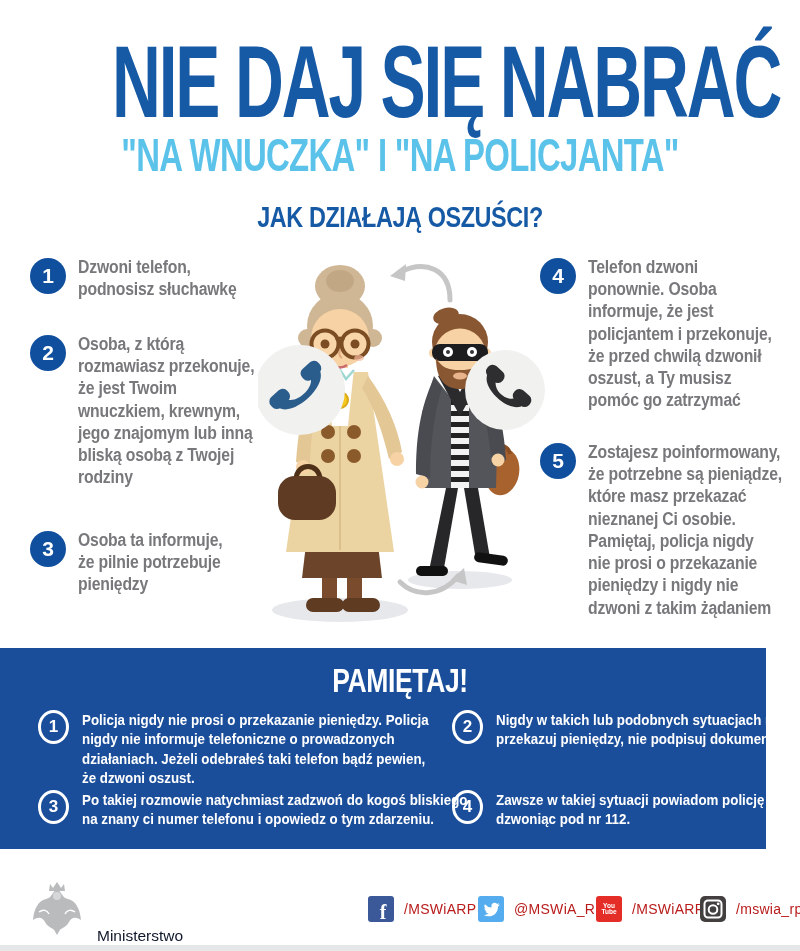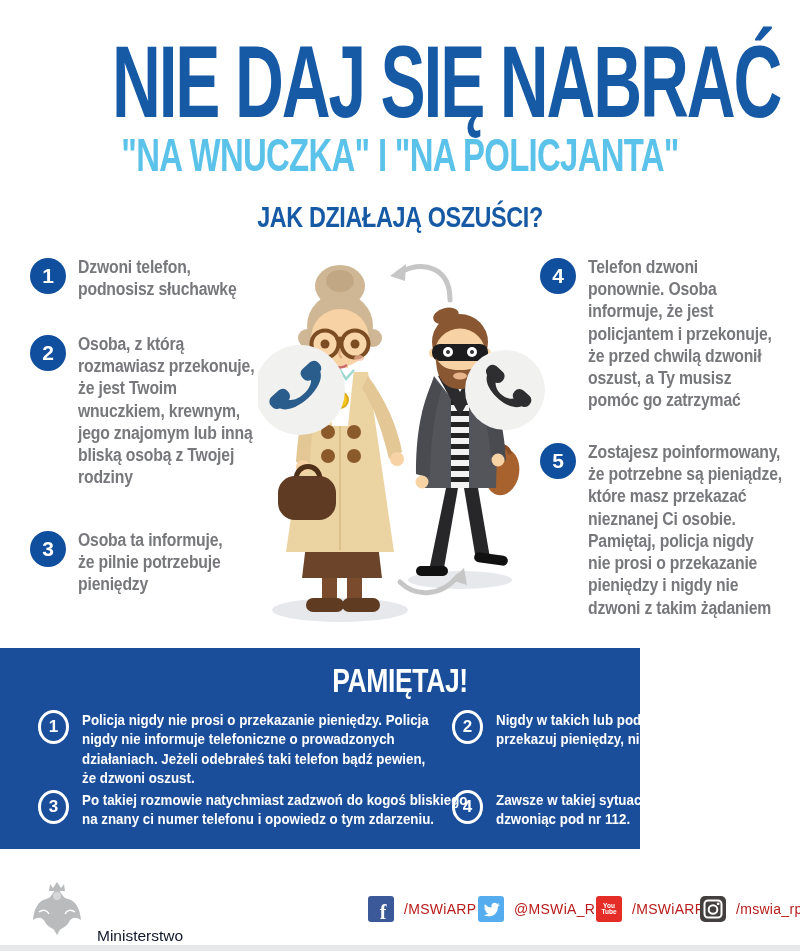--- a/index.html
+++ b/index.html
@@ -31,21 +31,21 @@
     text-align:center; line-height:36px;
   }
   .step-text {
     position:absolute; left:48px; top:-2px; width:260px;
     font-size:17.5px; font-weight:bold; color:#77787b; line-height:1.27;
     letter-spacing:-0.2px; white-space:pre-line;
     transform:scaleX(0.90); transform-origin:left top;
   }
   
   .remember {
-    position:absolute; left:0; top:648px; width:640px; height:201px;
+    position:absolute; left:0; top:648px; width:766px; height:201px;
     background:#1b4e9a;
   }
   .remember-heading {
     position:absolute; top:13px; left:0; width:800px; text-align:center;
     color:#ffffff; font-size:34px; font-weight:bold; letter-spacing:-0.5px;
     transform:scale(0.78,1); transform-origin:center top;
   }
   .point { position:absolute; }
   .point-num {
     position:absolute; left:0; top:0; width:31px; height:34px;

